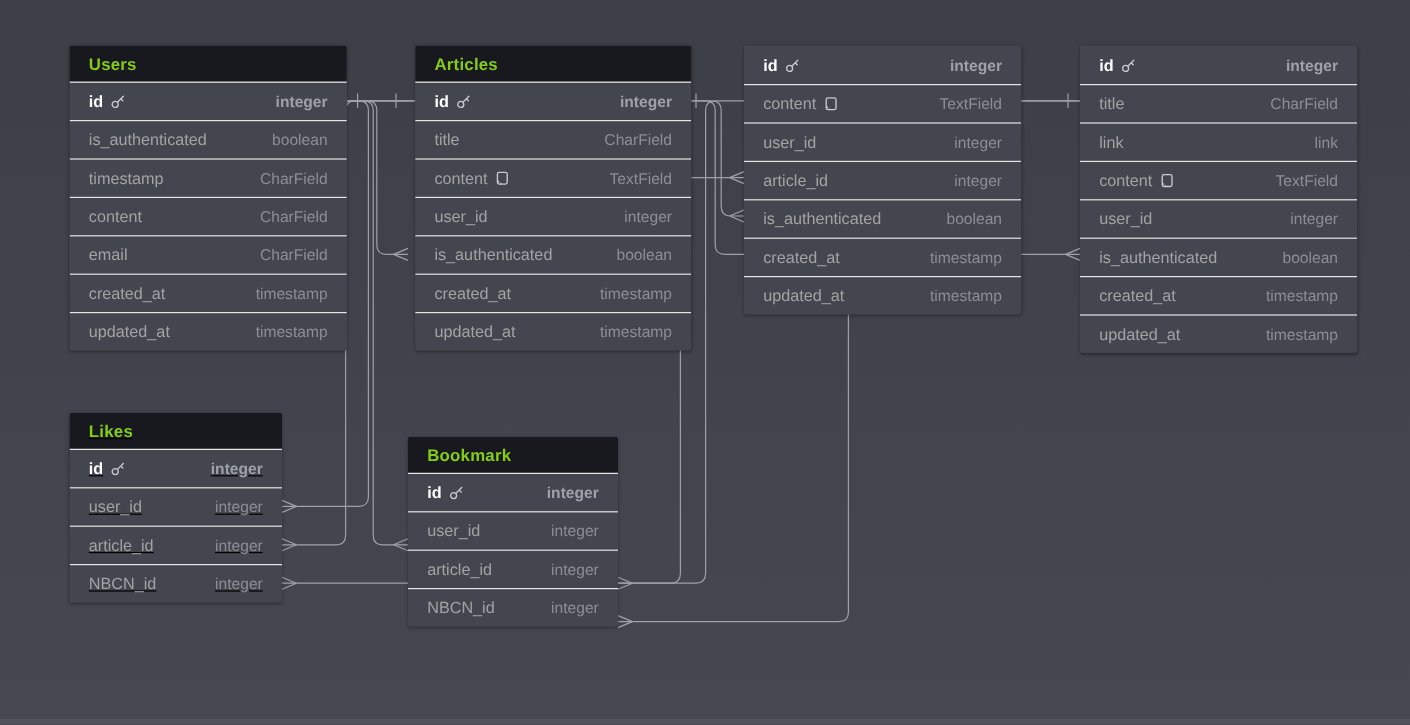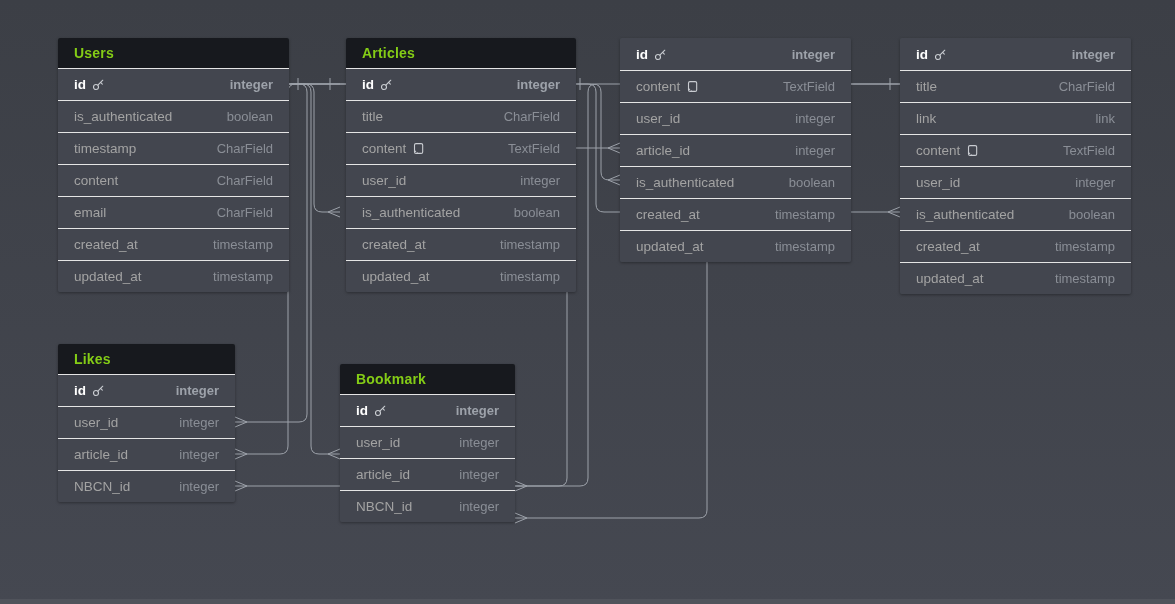--- a/index.html
+++ b/index.html
@@ -308,21 +308,21 @@
         </span>
         <span class="ftype">timestamp</span>
       </div>
       <div class="row">
         <span class="fname">
           <span>updated_at</span>
         </span>
         <span class="ftype">timestamp</span>
       </div>
     </div>
-    <div class="table" style="left: 58px; top: 344px; width: 177px;">
+    <div class="table" style="left: 58px; top: 344px; width: 177px; text-decoration: underline;">
       <div class="thead">
         <span>Likes</span>
       </div>
       <div class="row pk">
         <span class="fname">
           <span>id</span>
           <span class="ficon">
             <svg width="13" height="13" viewBox="0 0 14 14">
               <circle cx="4.3" cy="9.7" r="2.7" fill="none" stroke="currentColor" stroke-width="1.2"></circle>
               <path d="M6.3,7.7 L11.6,2.4 M9.3,4.7 L11.1,6.5" fill="none" stroke="currentColor" stroke-width="1.2" stroke-linecap="round"></path>

